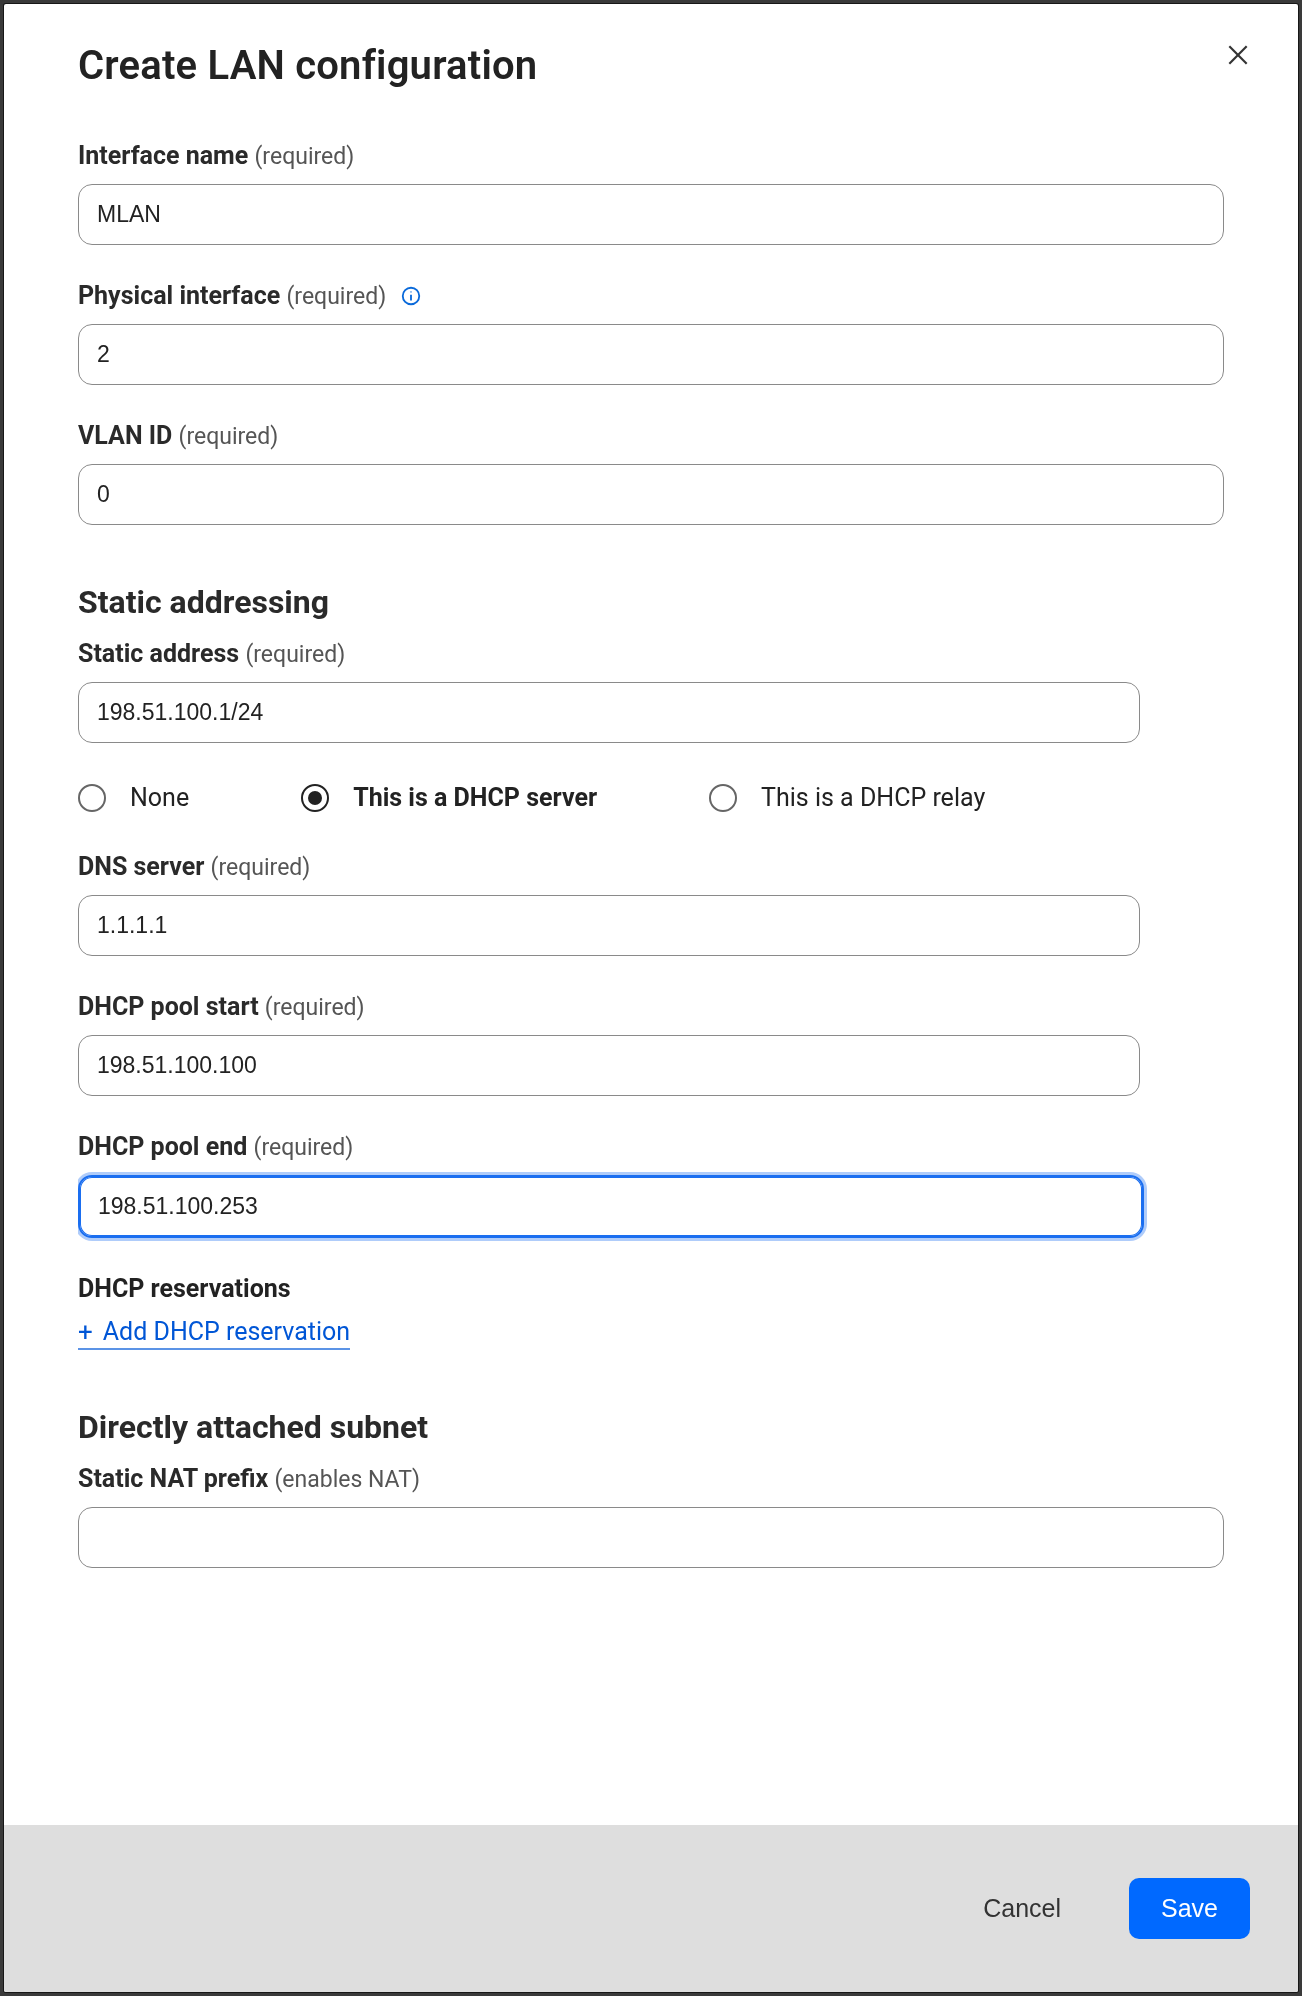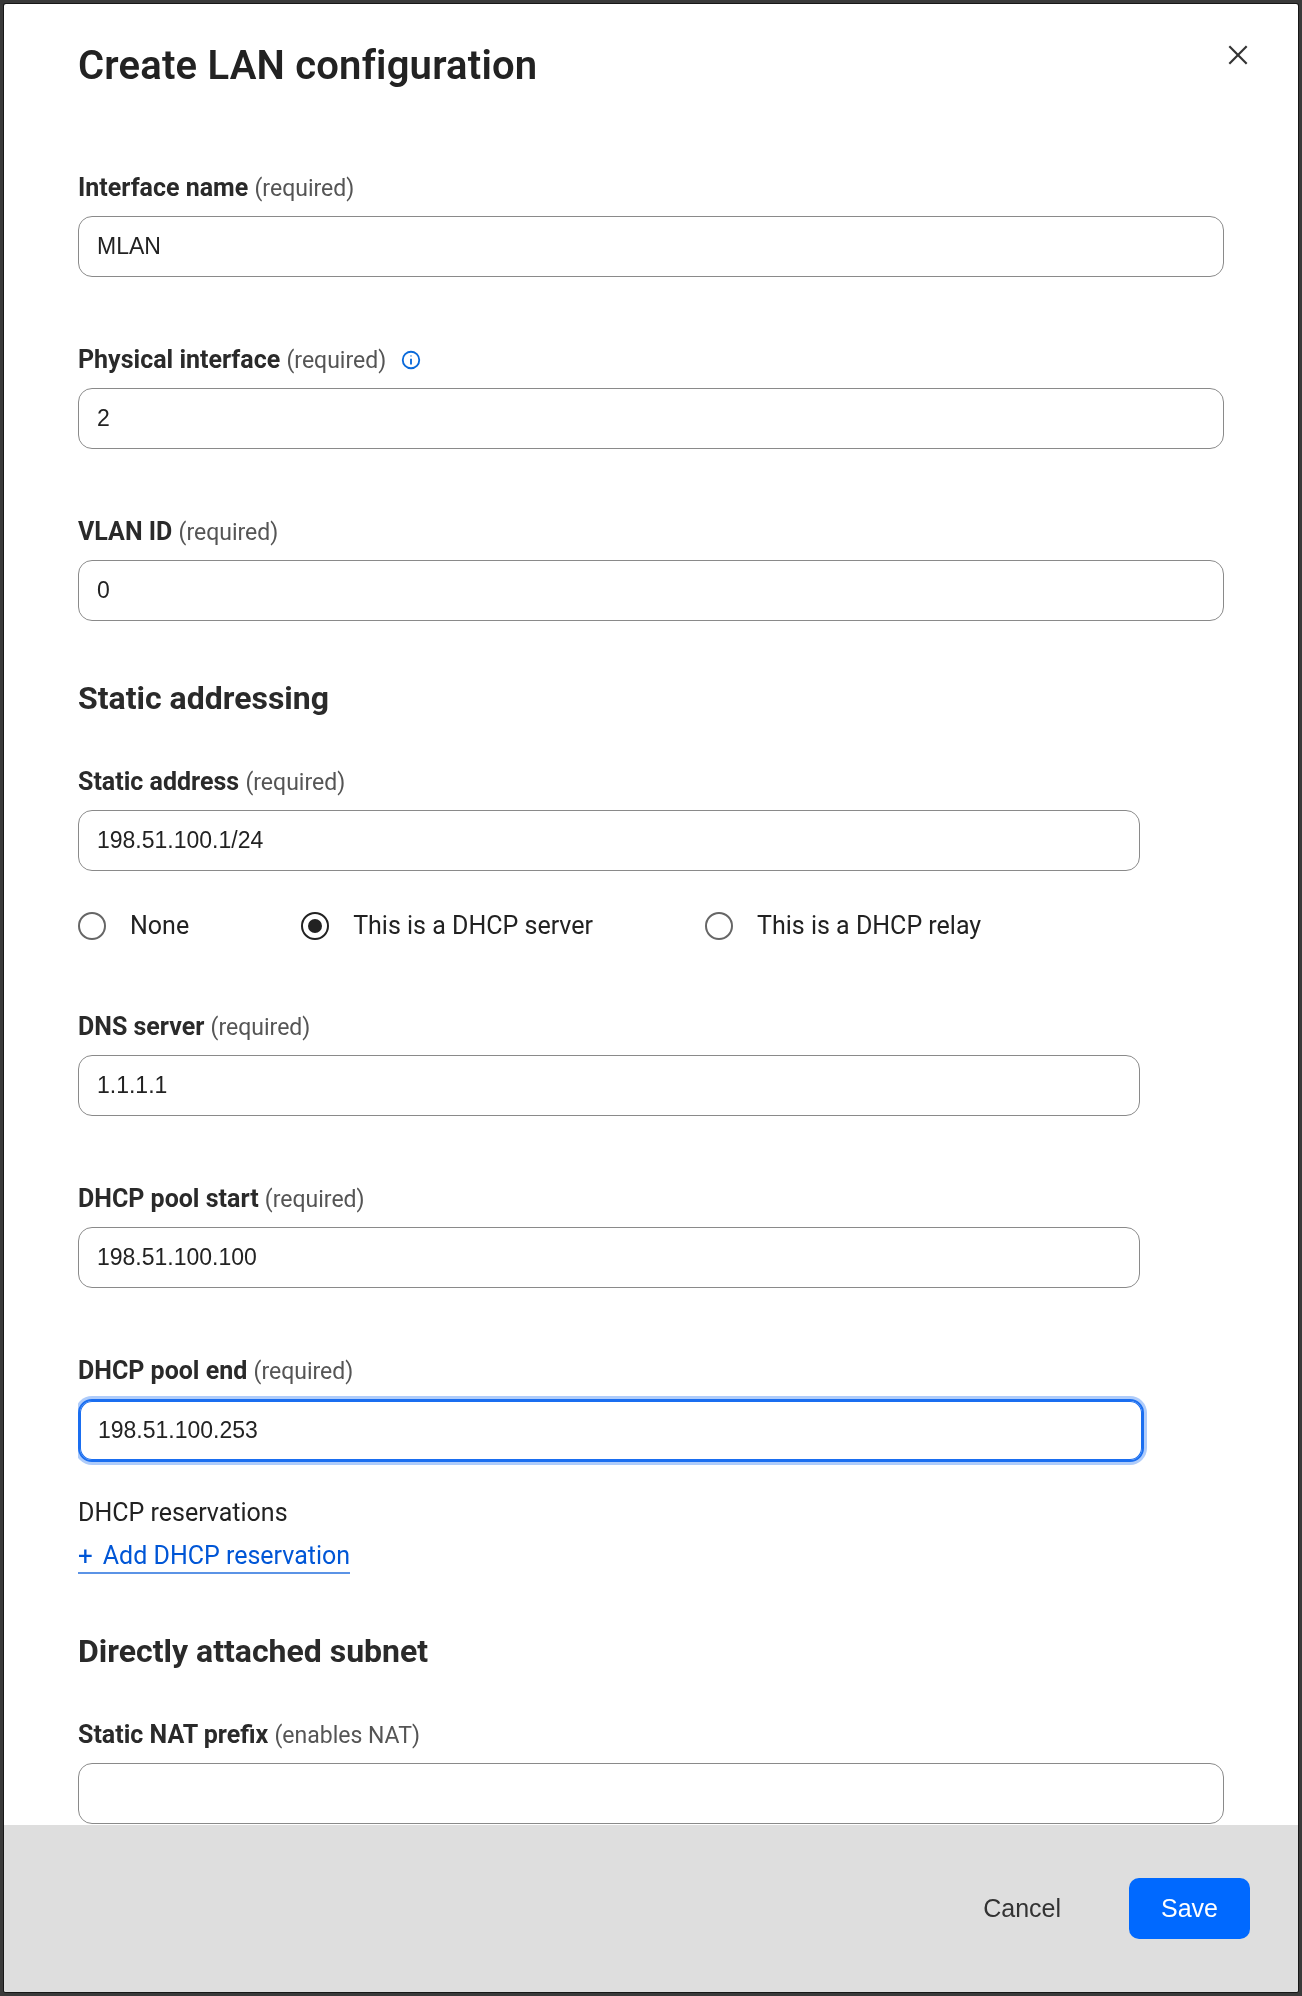--- a/index.html
+++ b/index.html
@@ -74,21 +74,20 @@
     .section { margin-bottom: 58px; }
     .section:last-child { margin-bottom: 0; }
 
     .form-group { margin-bottom: 36px; }
     .field-label {
       font-size: 25px;
       font-weight: 700;
       color: #2a2a2a;
       display: inline-block;
       margin-bottom: 14px;
-      margin-top: 32px;
     }
     .hint {
       font-size: 23px;
       font-weight: 400;
       color: #555;
     }
     .info-icon {
       display:inline-flex;
       vertical-align: -3px;
       margin-left: 8px;
@@ -129,26 +128,26 @@
       width:28px;height:28px;border-radius:50%;
       border:2px solid #666;
       display:flex;align-items:center;justify-content:center;
       flex-shrink:0;
     }
     .radio-item.selected .radio-outer { border-color:#222; }
     .radio-inner {
       width:14px;height:14px;border-radius:50%;background:#222;display:none;
     }
     .radio-item.selected .radio-inner { display:block; }
-    .radio-item.selected .radio-label { font-weight:400; }
+    .radio-item.selected .radio-label { font-weight:700; }
     .radio-label { color:#222; }
 
     .sub-title {
       font-size: 25px;
-      font-weight: 400;
+      font-weight: 700;
       margin-bottom: 14px;
     }
     .add-link {
       display:inline-flex;align-items:center;gap:10px;
       color:#0056d6;font-size:25px;
       text-decoration:none;
       border-bottom:2px solid #5b93e6;
       padding-bottom:2px;
       cursor:pointer;
     }

